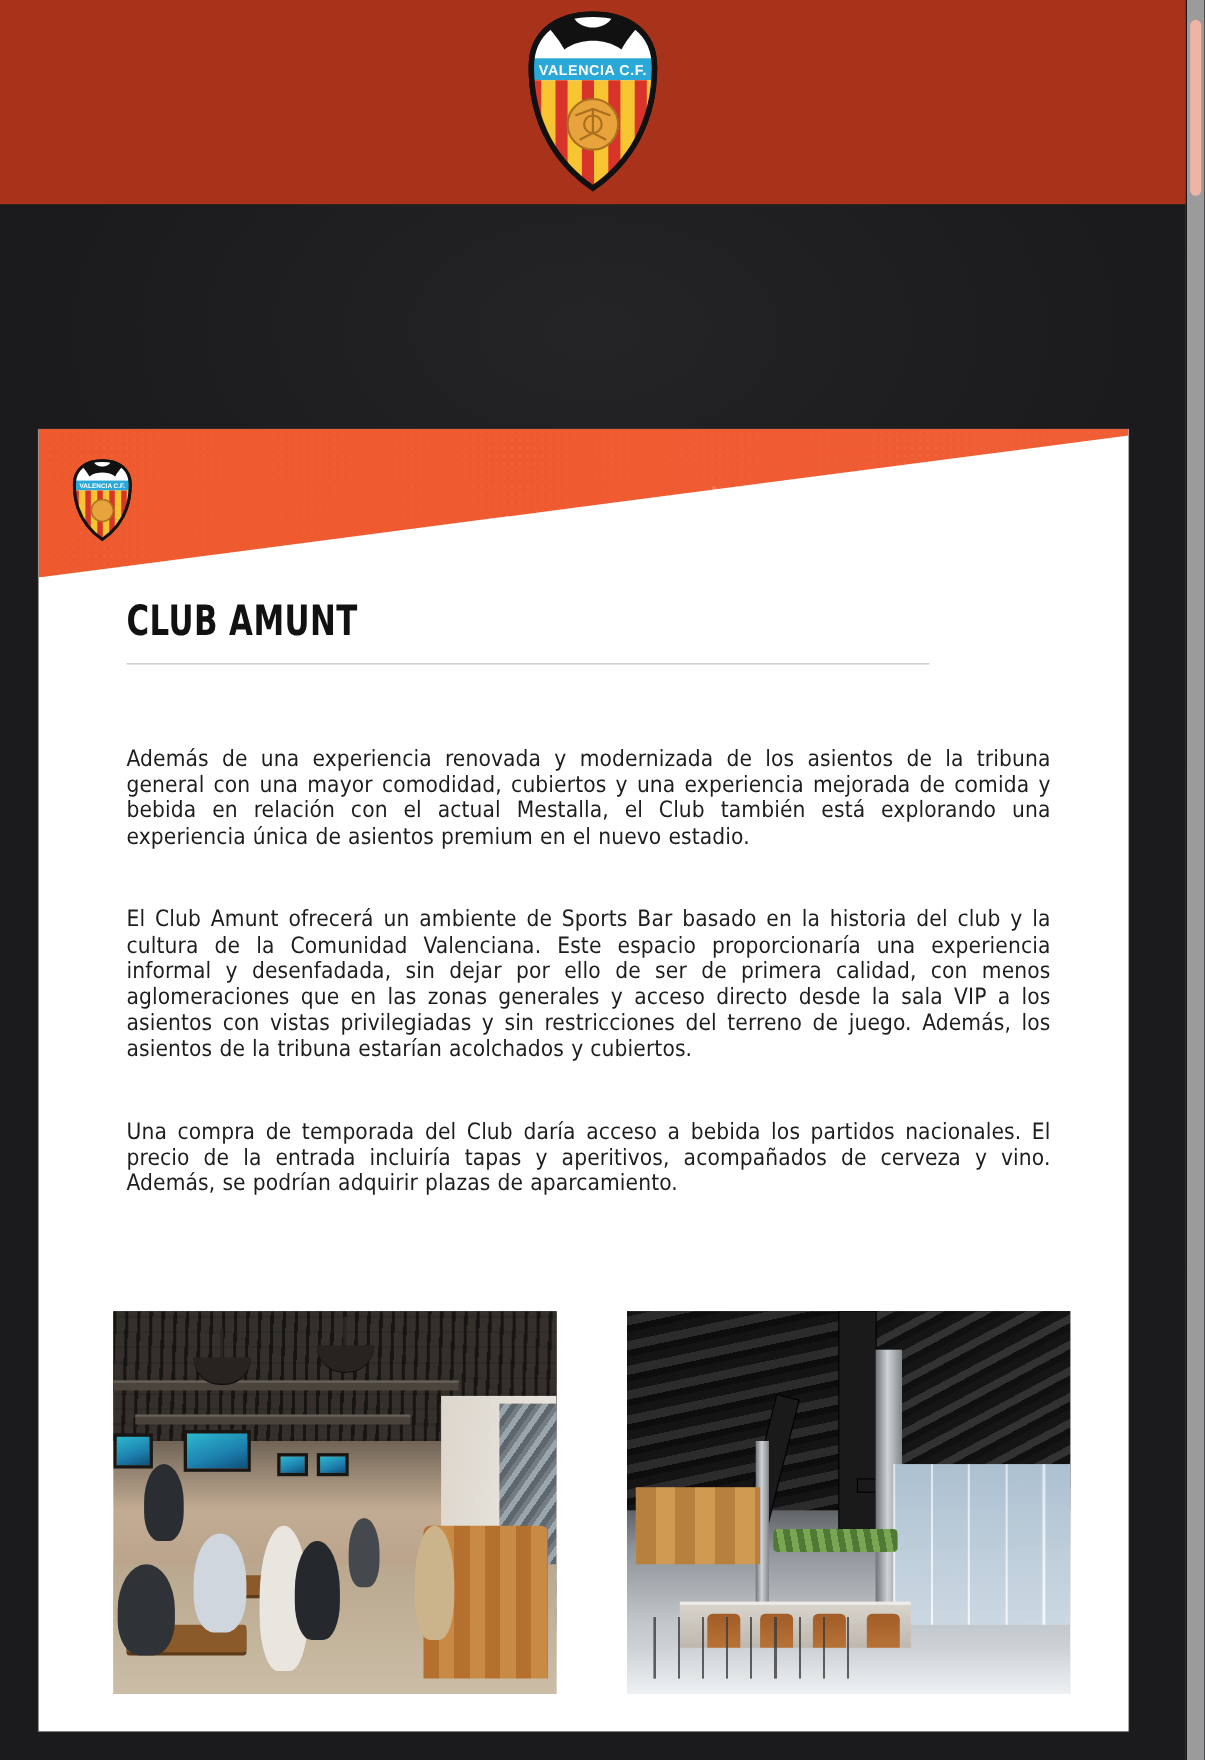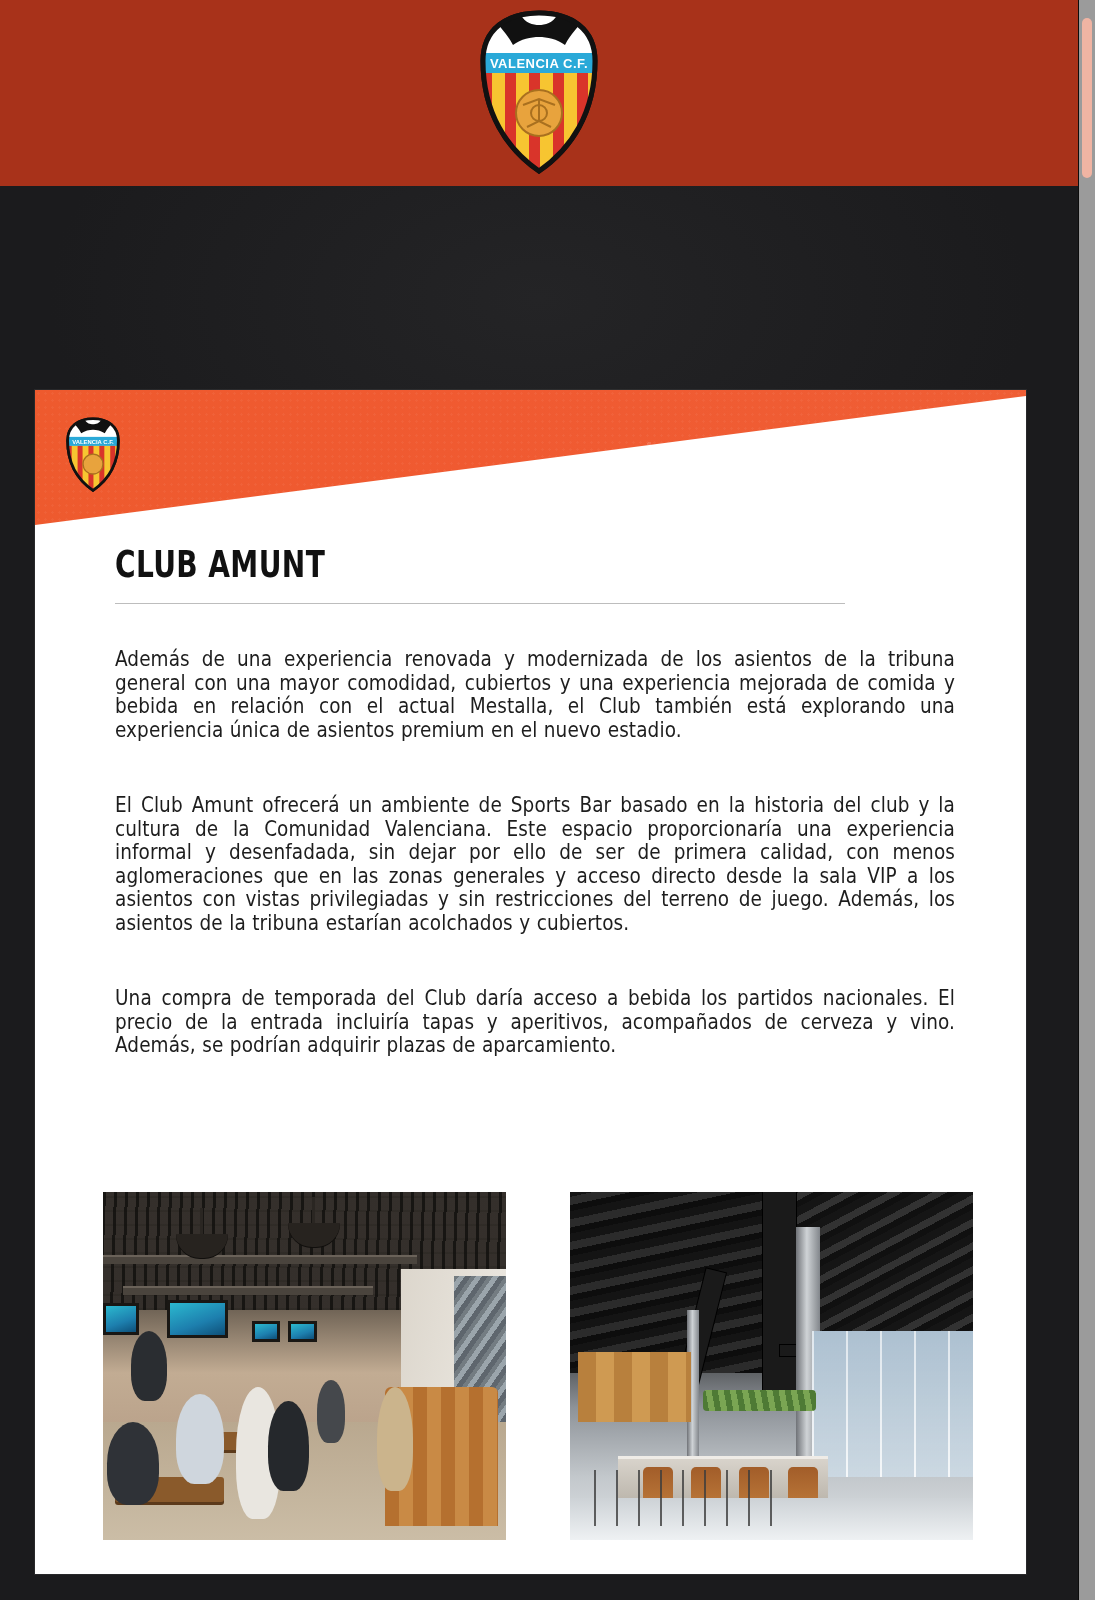--- a/index.html
+++ b/index.html
@@ -142,20 +142,21 @@
     width: 840px;
   }
   .doc-body p {
     color: #1d1d1d;
     font-size: 20.5px;
     line-height: 23.5px;
     text-align: justify;
     font-family: "DejaVu Sans Condensed", "Liberation Sans Narrow", "Liberation Sans", sans-serif;
     letter-spacing: 0.1px;
     word-spacing: 0.5px;
+    margin-top: 30px;
   }
   .doc-body p + p { margin-top: 52px; }
 
   
   .photo-row {
     position: absolute;
     left: 68px;
     top: 802px;
     width: 870px;
     display: flex;

